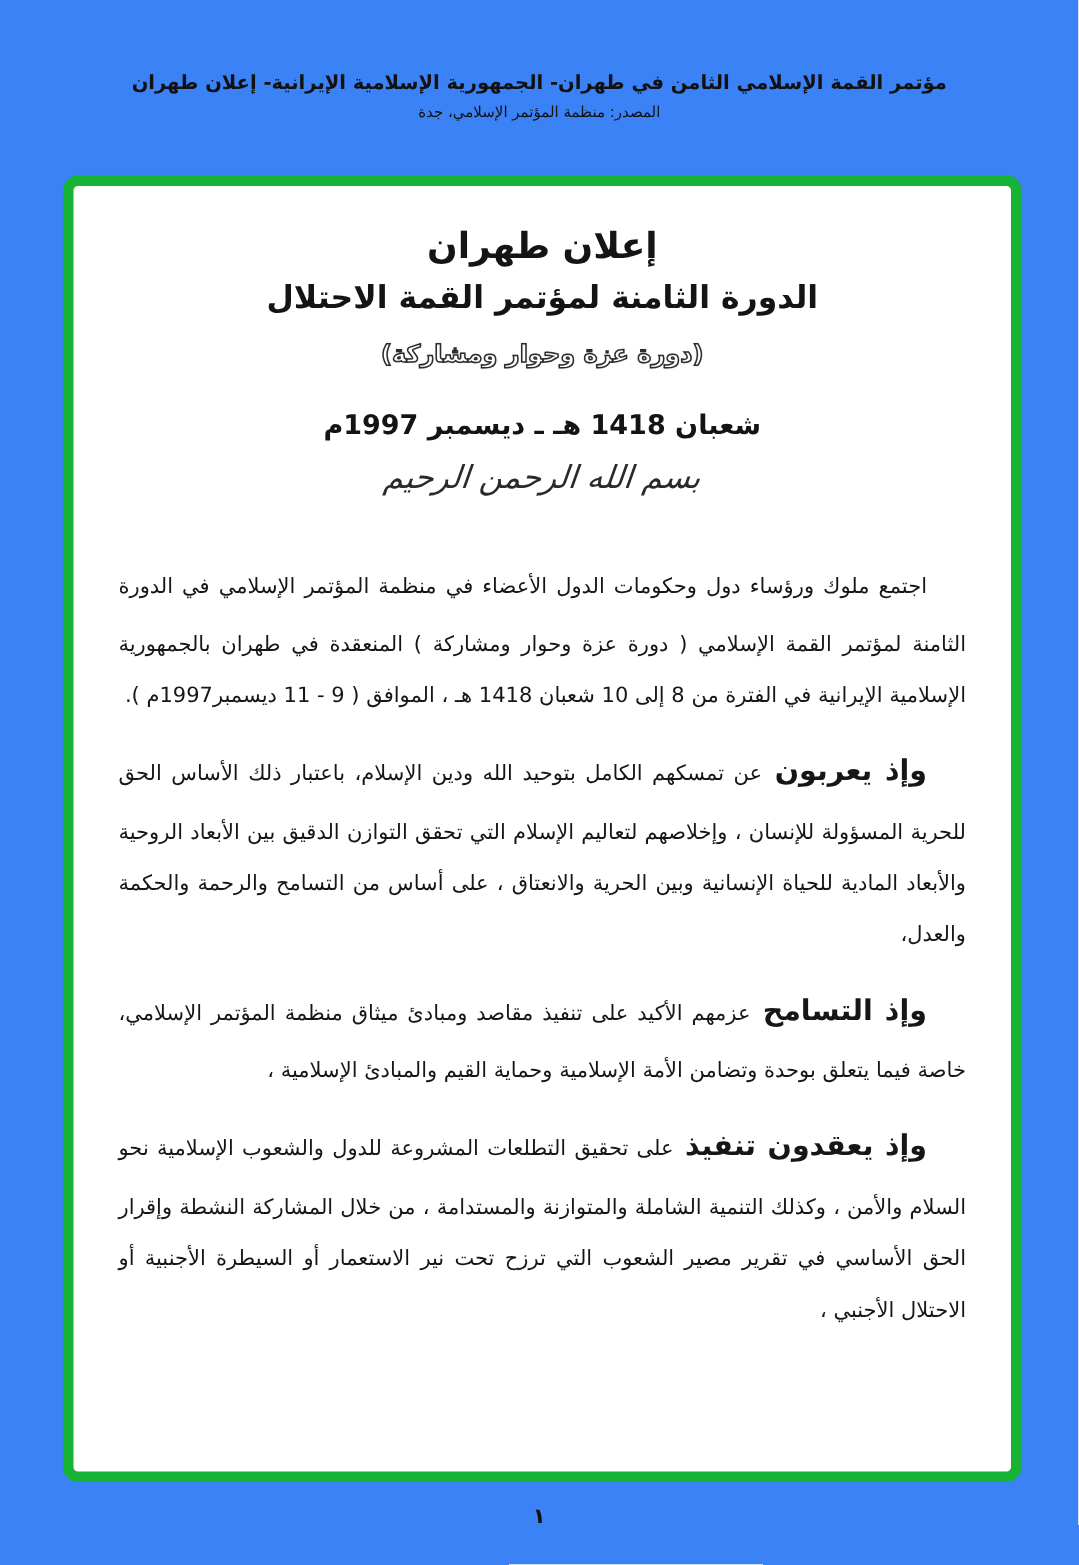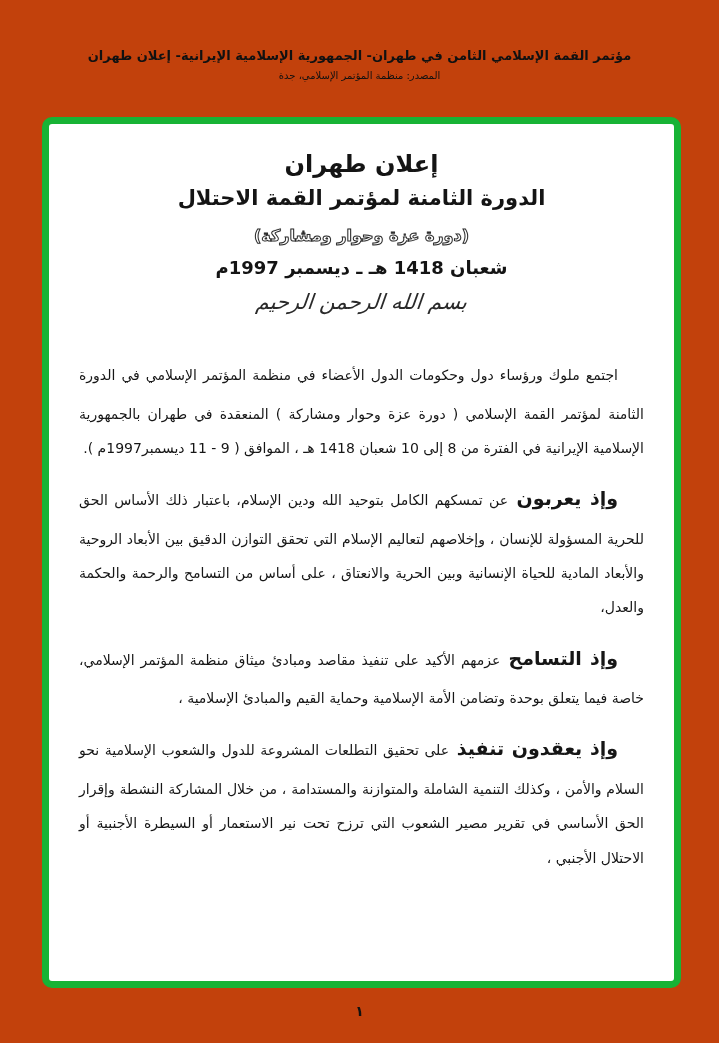--- a/index.html
+++ b/index.html
@@ -5,21 +5,21 @@
   html, body {
     margin: 0;
     padding: 0;
     background: #ffffff;
     font-family: "DejaVu Sans", sans-serif;
   }
   #page {
     position: relative;
     width: 719px;
     height: 1043px;
-    background: #c2410c;
+    background: #3b82f6;
     overflow: hidden;
     direction: rtl;
     color: #1a1a1a;
   }
   
   .top-header {
     position: absolute;
     top: 48px;
     left: 0;
     right: 0;
@@ -67,21 +67,21 @@
     color: #141414;
   }
   .deco-subtitle {
     text-align: center;
     font-size: 16px;
     font-weight: bold;
     letter-spacing: 1px;
     color: #ffffff;
     -webkit-text-stroke: 1px #2c2c2c;
     text-shadow: 0 0 1px #2c2c2c;
-    margin: 0 0 12px 0;
+    margin: 0 0 28px 0;
   }
   .date-line {
     text-align: center;
     font-size: 18px;
     font-weight: bold;
     margin: 0 0 12px 0;
     color: #141414;
   }
   .basmala {
     text-align: center;

